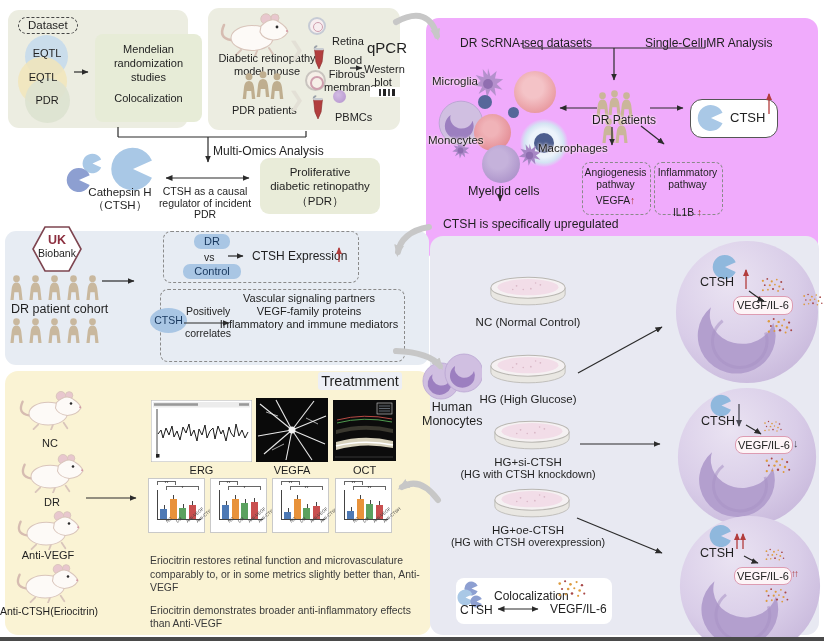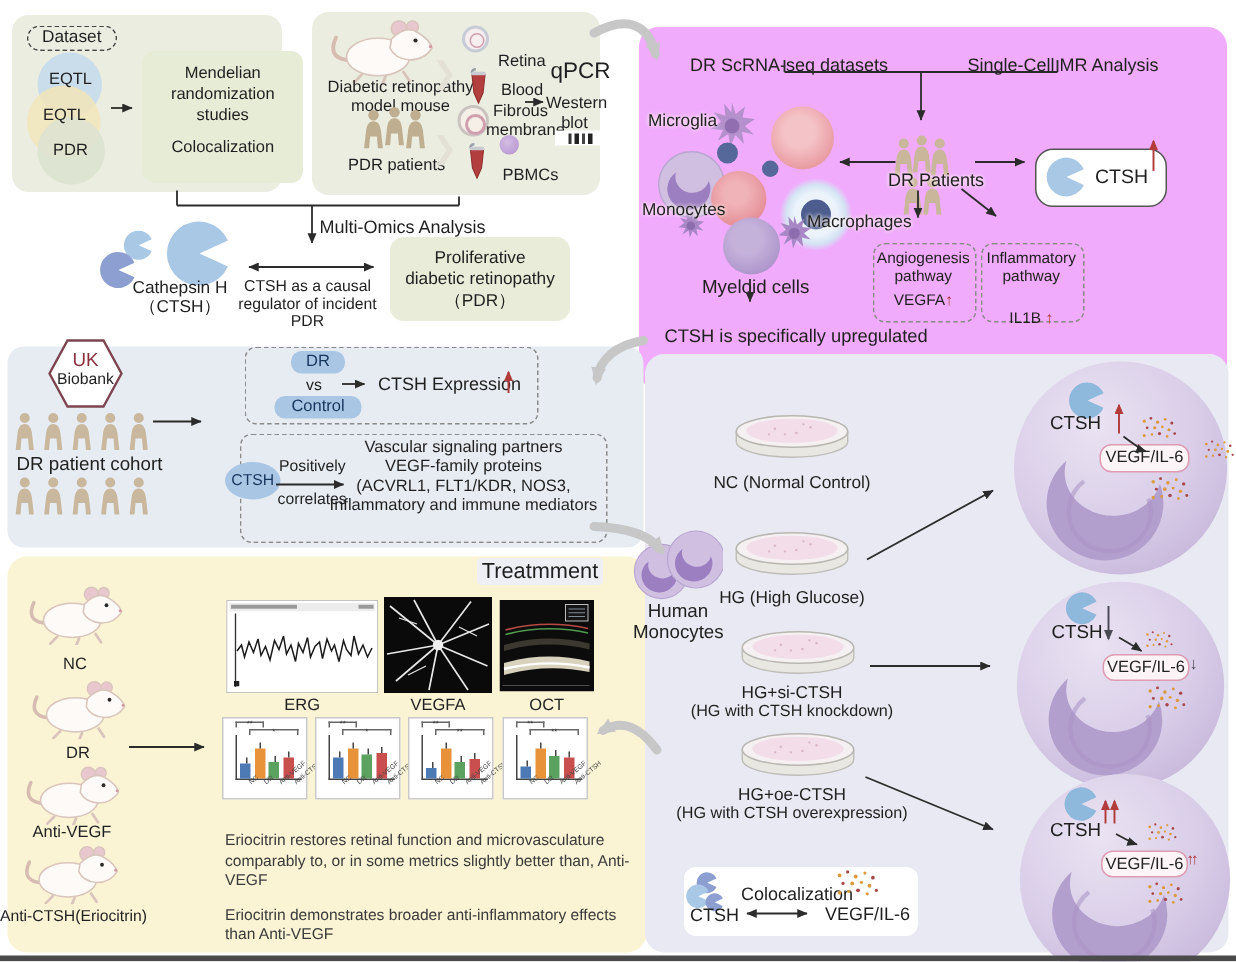--- a/index.html
+++ b/index.html
@@ -254,21 +254,21 @@
   </div>
   <div class="t" style="left:42px;top:166px;font-size:12.5px">Myeloid cells</div>
   <div class="t" style="left:17px;top:199px;font-size:12.2px">CTSH is specifically upregulated</div>
 </div>
 
 <div class="panel" style="left:5px;top:231px;width:424px;height:134px;background:#e7ecf3">
   <svg class="abs" style="left:26px;top:-6px" width="52" height="48">
         <polygon points="14,2 38,2 50,24 38,46 14,46 2,24" fill="#fff" stroke="#7e4550" stroke-width="1.6"></polygon>
       </svg>
   <div class="abs ctr" style="left:26px;top:3px;width:52px;line-height:1.1">
-    <div style="font-size:12.5px;font-weight:normal;color:#8c2f3f">UK</div>
+    <div style="font-size:12.5px;font-weight:bold;color:#8c2f3f">UK</div>
     <div style="font-size:10.5px">Biobank</div>
   </div>
   <svg class="abs" style="left:4px;top:44px" width="100" height="27" fill="#c9b89e">
     <use href="#person" x="1" y="0" width="13" height="26"></use>
         <use href="#person" x="20" y="0" width="13" height="26"></use>
         <use href="#person" x="39" y="0" width="13" height="26"></use>
         <use href="#person" x="58" y="0" width="13" height="26"></use>
         <use href="#person" x="77" y="0" width="13" height="26"></use>
   </svg>
   <div class="t" style="left:6px;top:71px;font-size:12.5px">DR patient cohort</div>
@@ -285,21 +285,20 @@
     <div class="pill" style="left:19px;top:32px;width:58px;height:15px;line-height:15px">Control</div>
     <div class="t" style="left:88px;top:18px;font-size:12px">CTSH Expression</div>
   </div>
   <div class="dashbox" style="left:155px;top:58px;width:243px;height:71px"></div>
   <div class="abs ctr" style="left:145px;top:77px;width:37px;height:25px;background:#a9c6e4;border-radius:50%;font-size:10.5px;line-height:25px;color:#17365c">CTSH</div>
   <div class="t" style="left:181px;top:74px;font-size:10.5px">Positively</div>
   <div class="t" style="left:180px;top:96px;font-size:10.5px">correlates</div>
   <div class="abs ctr" style="left:214px;top:61px;width:180px;font-size:11px;line-height:1.17">
     <div>Vascular signaling partners</div>
     <div>VEGF-family proteins</div>
-    <div>(ACVRL1, FLT1/KDR, NOS3,</div>
     <div>Inflammatory and immune mediators</div>
   </div>
 </div>
 
 <div class="panel" style="left:5px;top:371px;width:426px;height:264px;background:#faf3d4;border-radius:13px">
   <div class="abs ctr" style="left:313px;top:1px;width:84px;height:18px;background:#edeff5;border-radius:3px;font-size:14.5px;line-height:18px"><span>Treatmment</span></div>
   <svg class="abs" style="left:13px;top:17px" width="64" height="42">
         <use href="#mouse"></use>
       </svg>
   <div class="abs ctr" style="left:13px;top:66px;width:64px;font-size:11px">NC</div>

